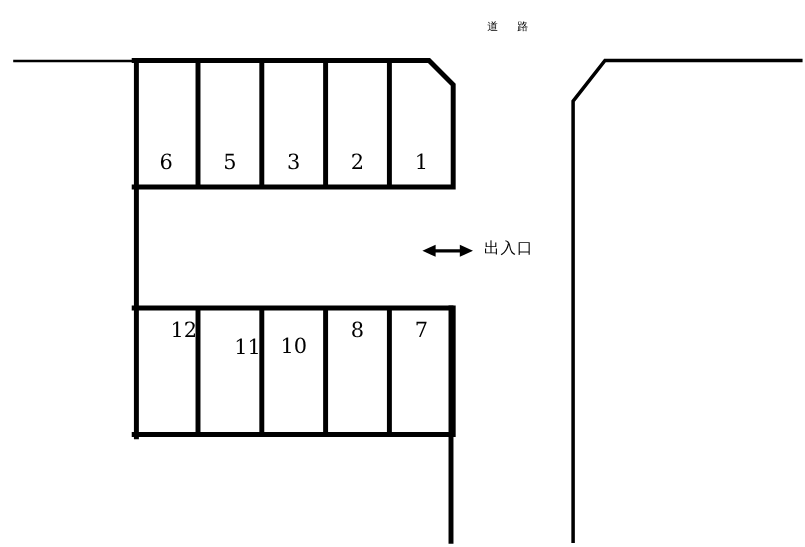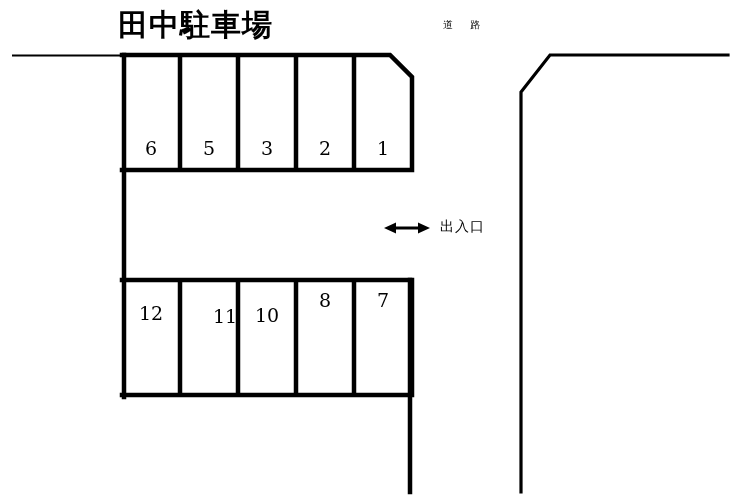--- a/index.html
+++ b/index.html
@@ -96,31 +96,30 @@
     <path d="M 728 55 L 550 55 L 521 92 L 521 492" fill="none" stroke="#000000" stroke-width="3.2" stroke-linejoin="miter" stroke-linecap="square"></path>
 
     <g>
       <line x1="391" y1="228" x2="423" y2="228" stroke="#000000" stroke-width="3"></line>
       <polygon points="384,228 396,222.5 396,233.5" fill="#000000"></polygon>
       <polygon points="430,228 418,222.5 418,233.5" fill="#000000"></polygon>
     </g>
 
   </svg>
 
-  <div class="label" id="site-title">田中駐車場</div>
 
   <div class="label" id="road-label">道 路</div>
 
   <div class="label" id="gate-label">出入口</div>
 
   <div class="stall-number" style="left:122px; top:139px;">6</div>
   <div class="stall-number" style="left:180px; top:139px;">5</div>
   <div class="stall-number" style="left:238px; top:139px;">3</div>
   <div class="stall-number" style="left:296px; top:139px;">2</div>
   <div class="stall-number" style="left:354px; top:139px;">1</div>
 
-  <div class="stall-number" style="left:122px; top:304px;">12</div>
+  <div class="stall-number" style="left:122px; top:291px;padding-left:16px;">12</div>
   <div class="stall-number" style="left:196px; top:291px;margin-top:16px;">11</div>
   <div class="stall-number" style="left:238px; top:306px;">10</div>
   <div class="stall-number" style="left:296px; top:291px;">8</div>
   <div class="stall-number" style="left:354px; top:291px;">7</div>
 
 </div>
 
 </body></html>

